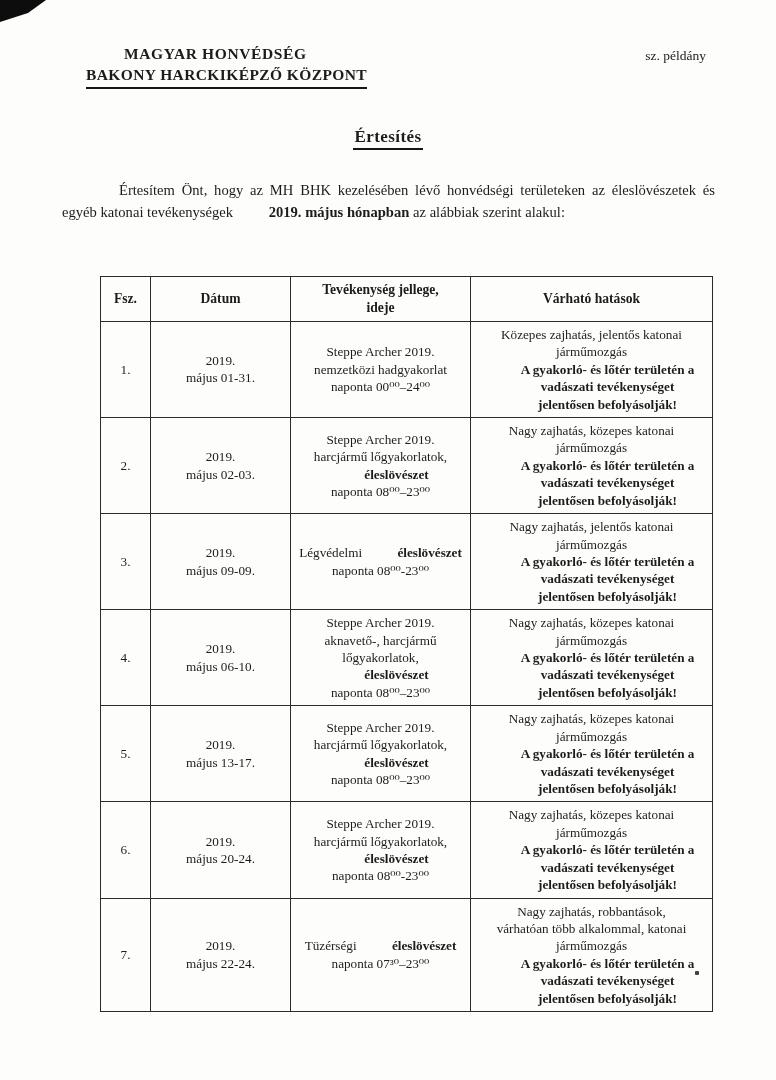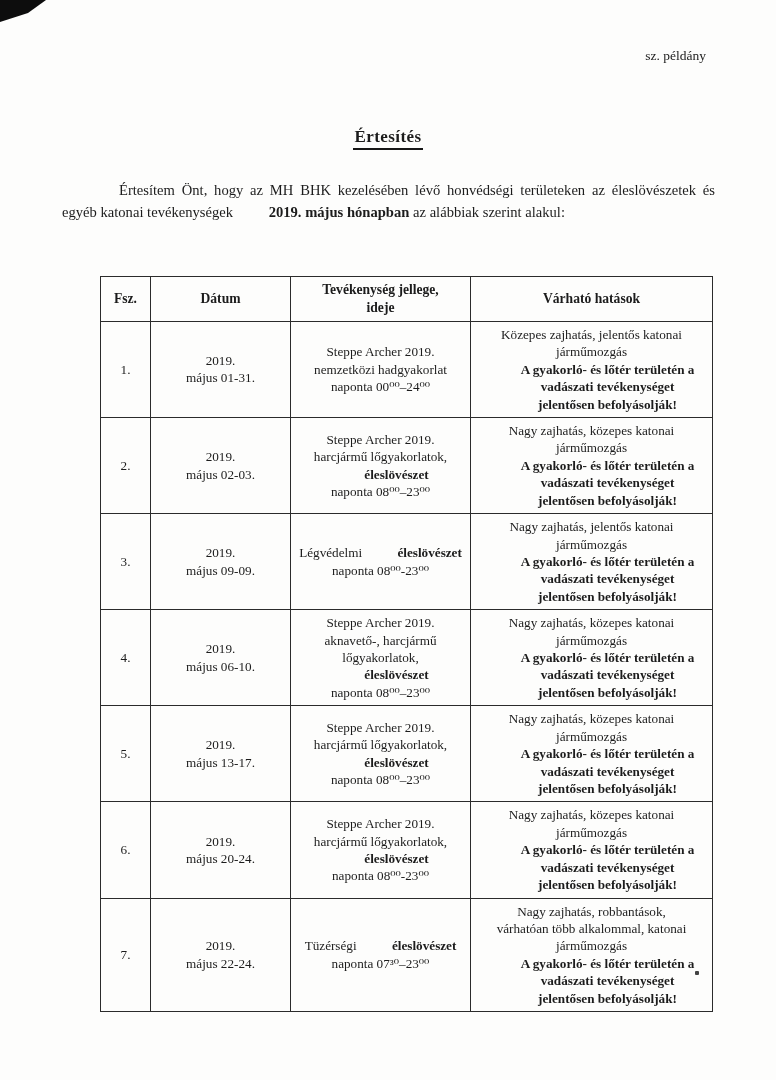--- a/index.html
+++ b/index.html
@@ -62,20 +62,22 @@
   .line{display:block;}
 </style>
 </head>
 <body>
 
 <div class="page">
   <div class="corner-artifact"></div>
   <div class="dot-artifact"></div>
 
   <div class="letterhead">
+    <div class="org-line1">MAGYAR HONVÉDSÉG</div>
+    <div><span class="org-line2">BAKONY HARCKIKÉPZŐ KÖZPONT</span></div>
   </div>
 
   <div class="copy-number">sz. példány</div>
 
   <div class="doc-title">
     <span>Értesítés</span>
   </div>
 
   <p class="intro" id="intro"><span>Értesítem Önt, hogy az MH BHK kezelésében lévő honvédségi területeken az éleslövészetek és egyéb katonai tevékenységek </span><span class="b">2019. május hónapban</span><span> az alábbiak szerint alakul:</span></p>
 

